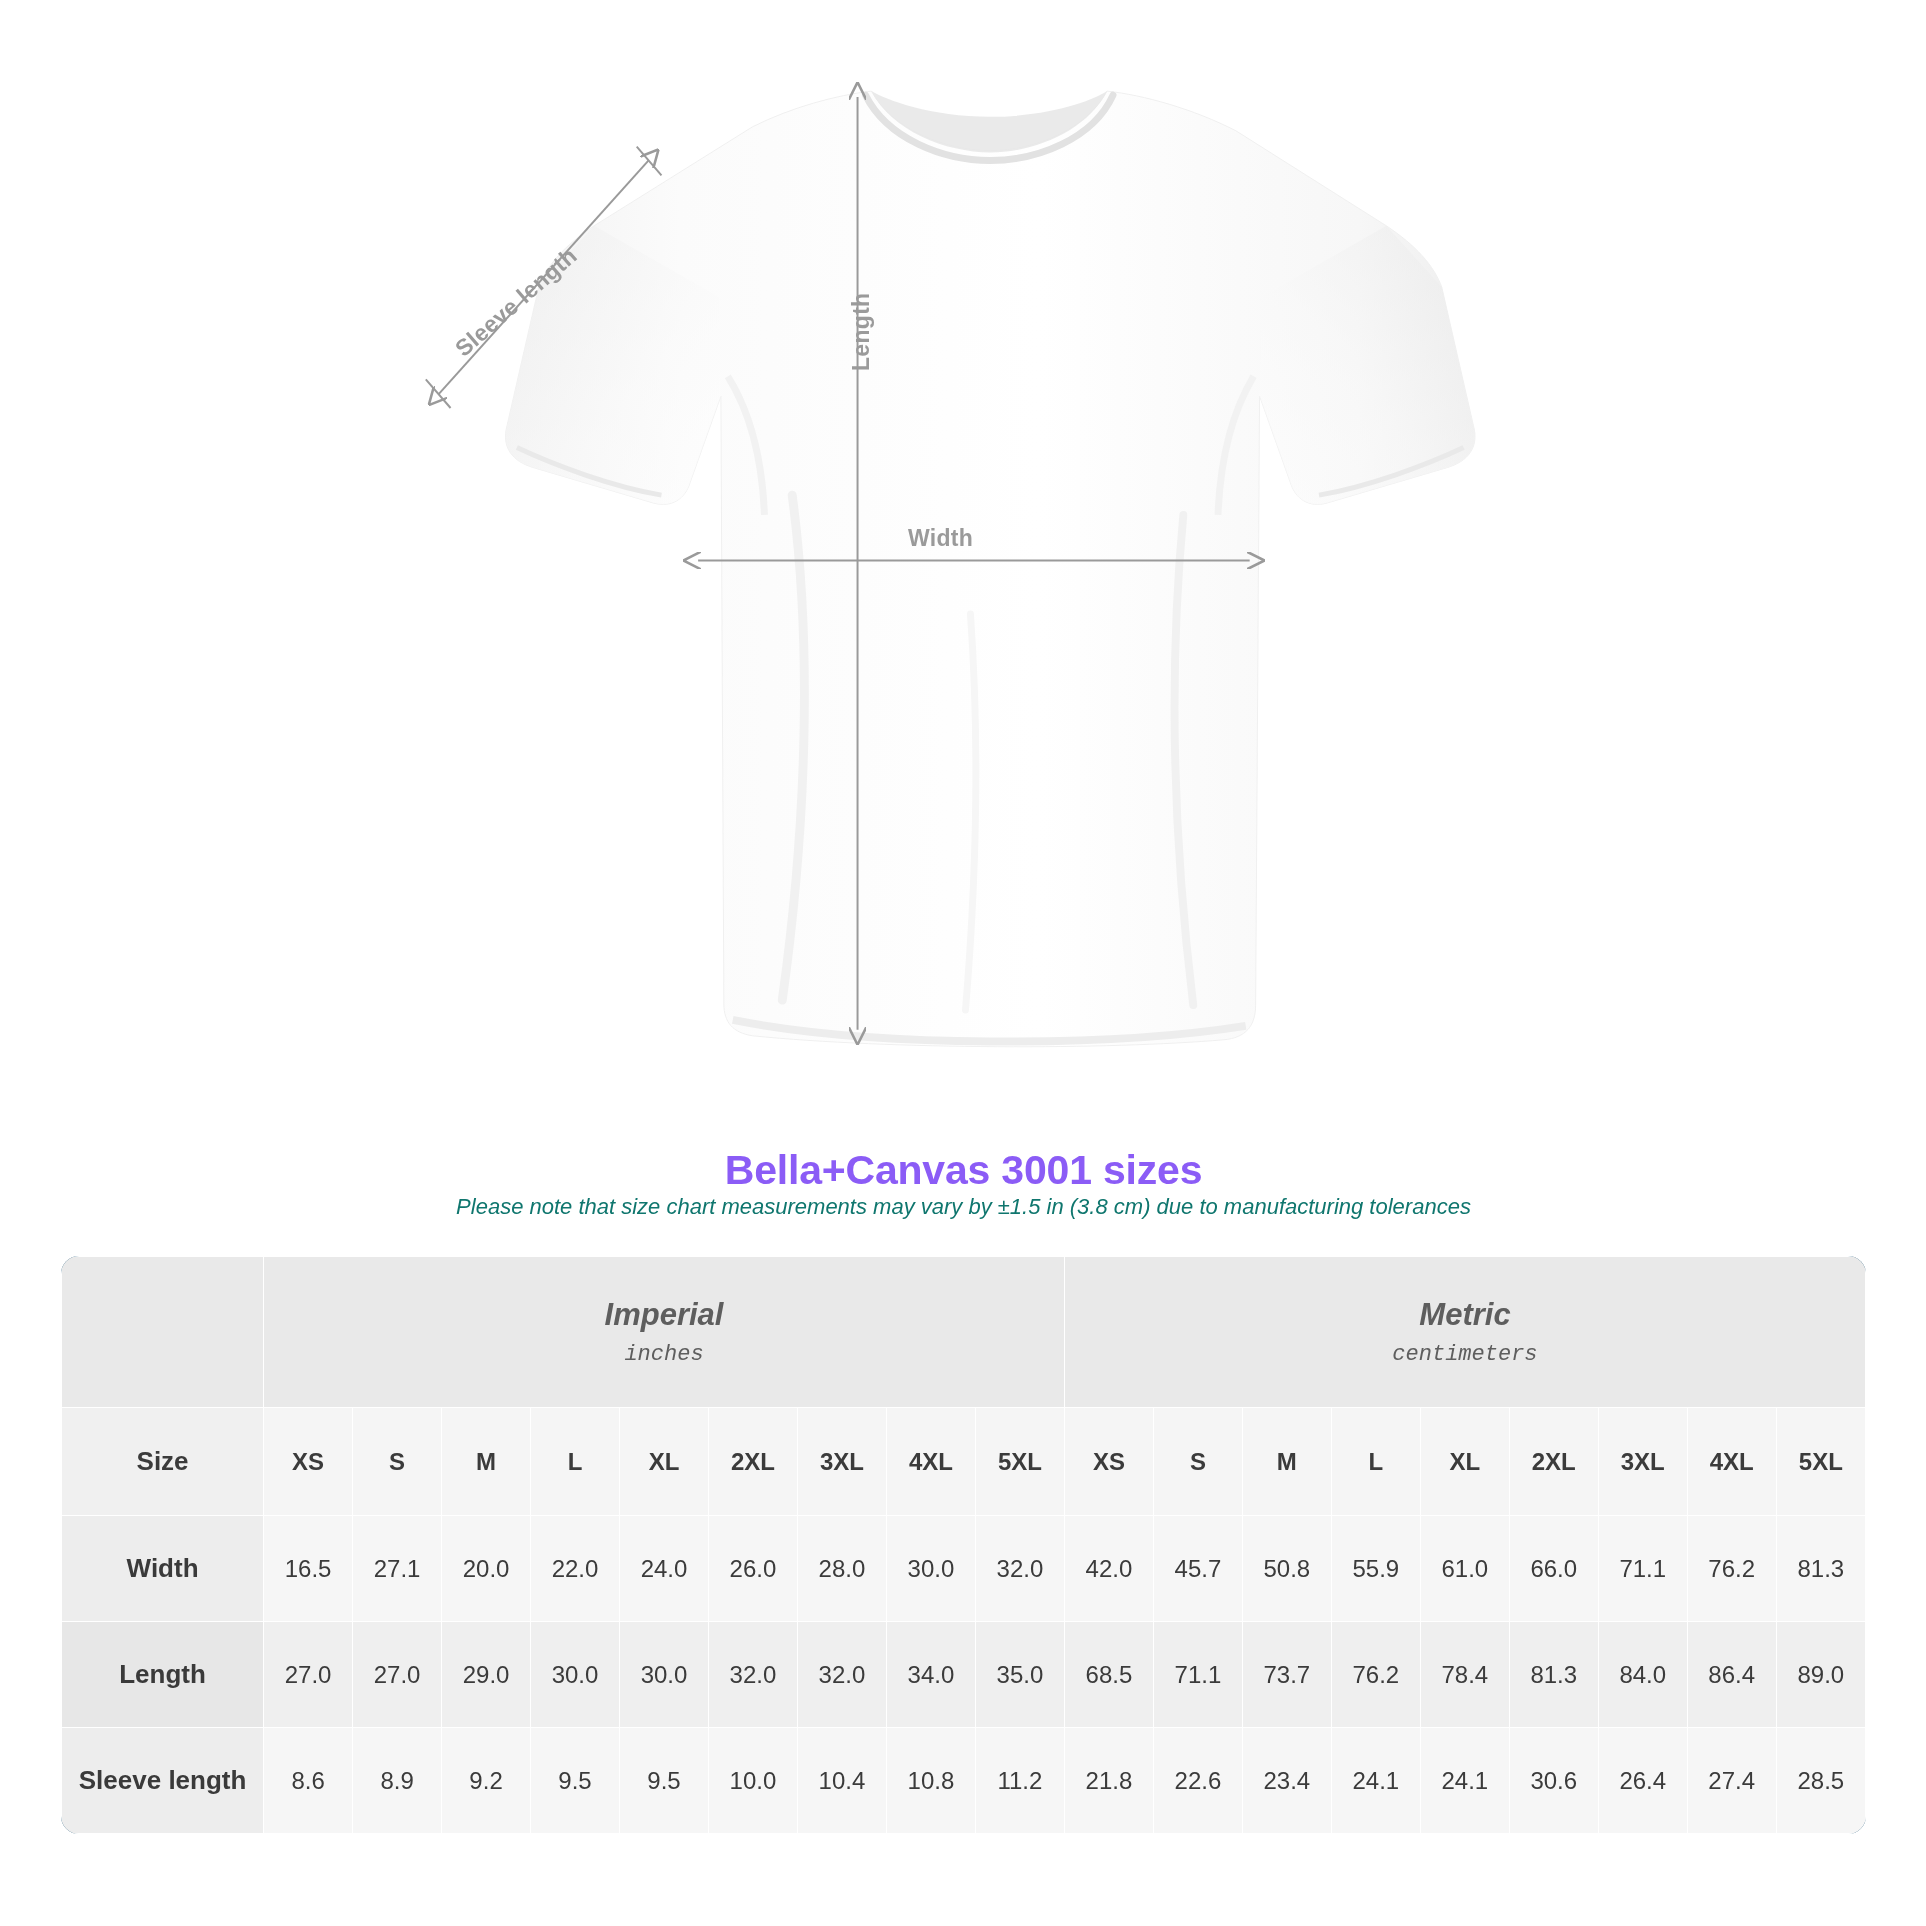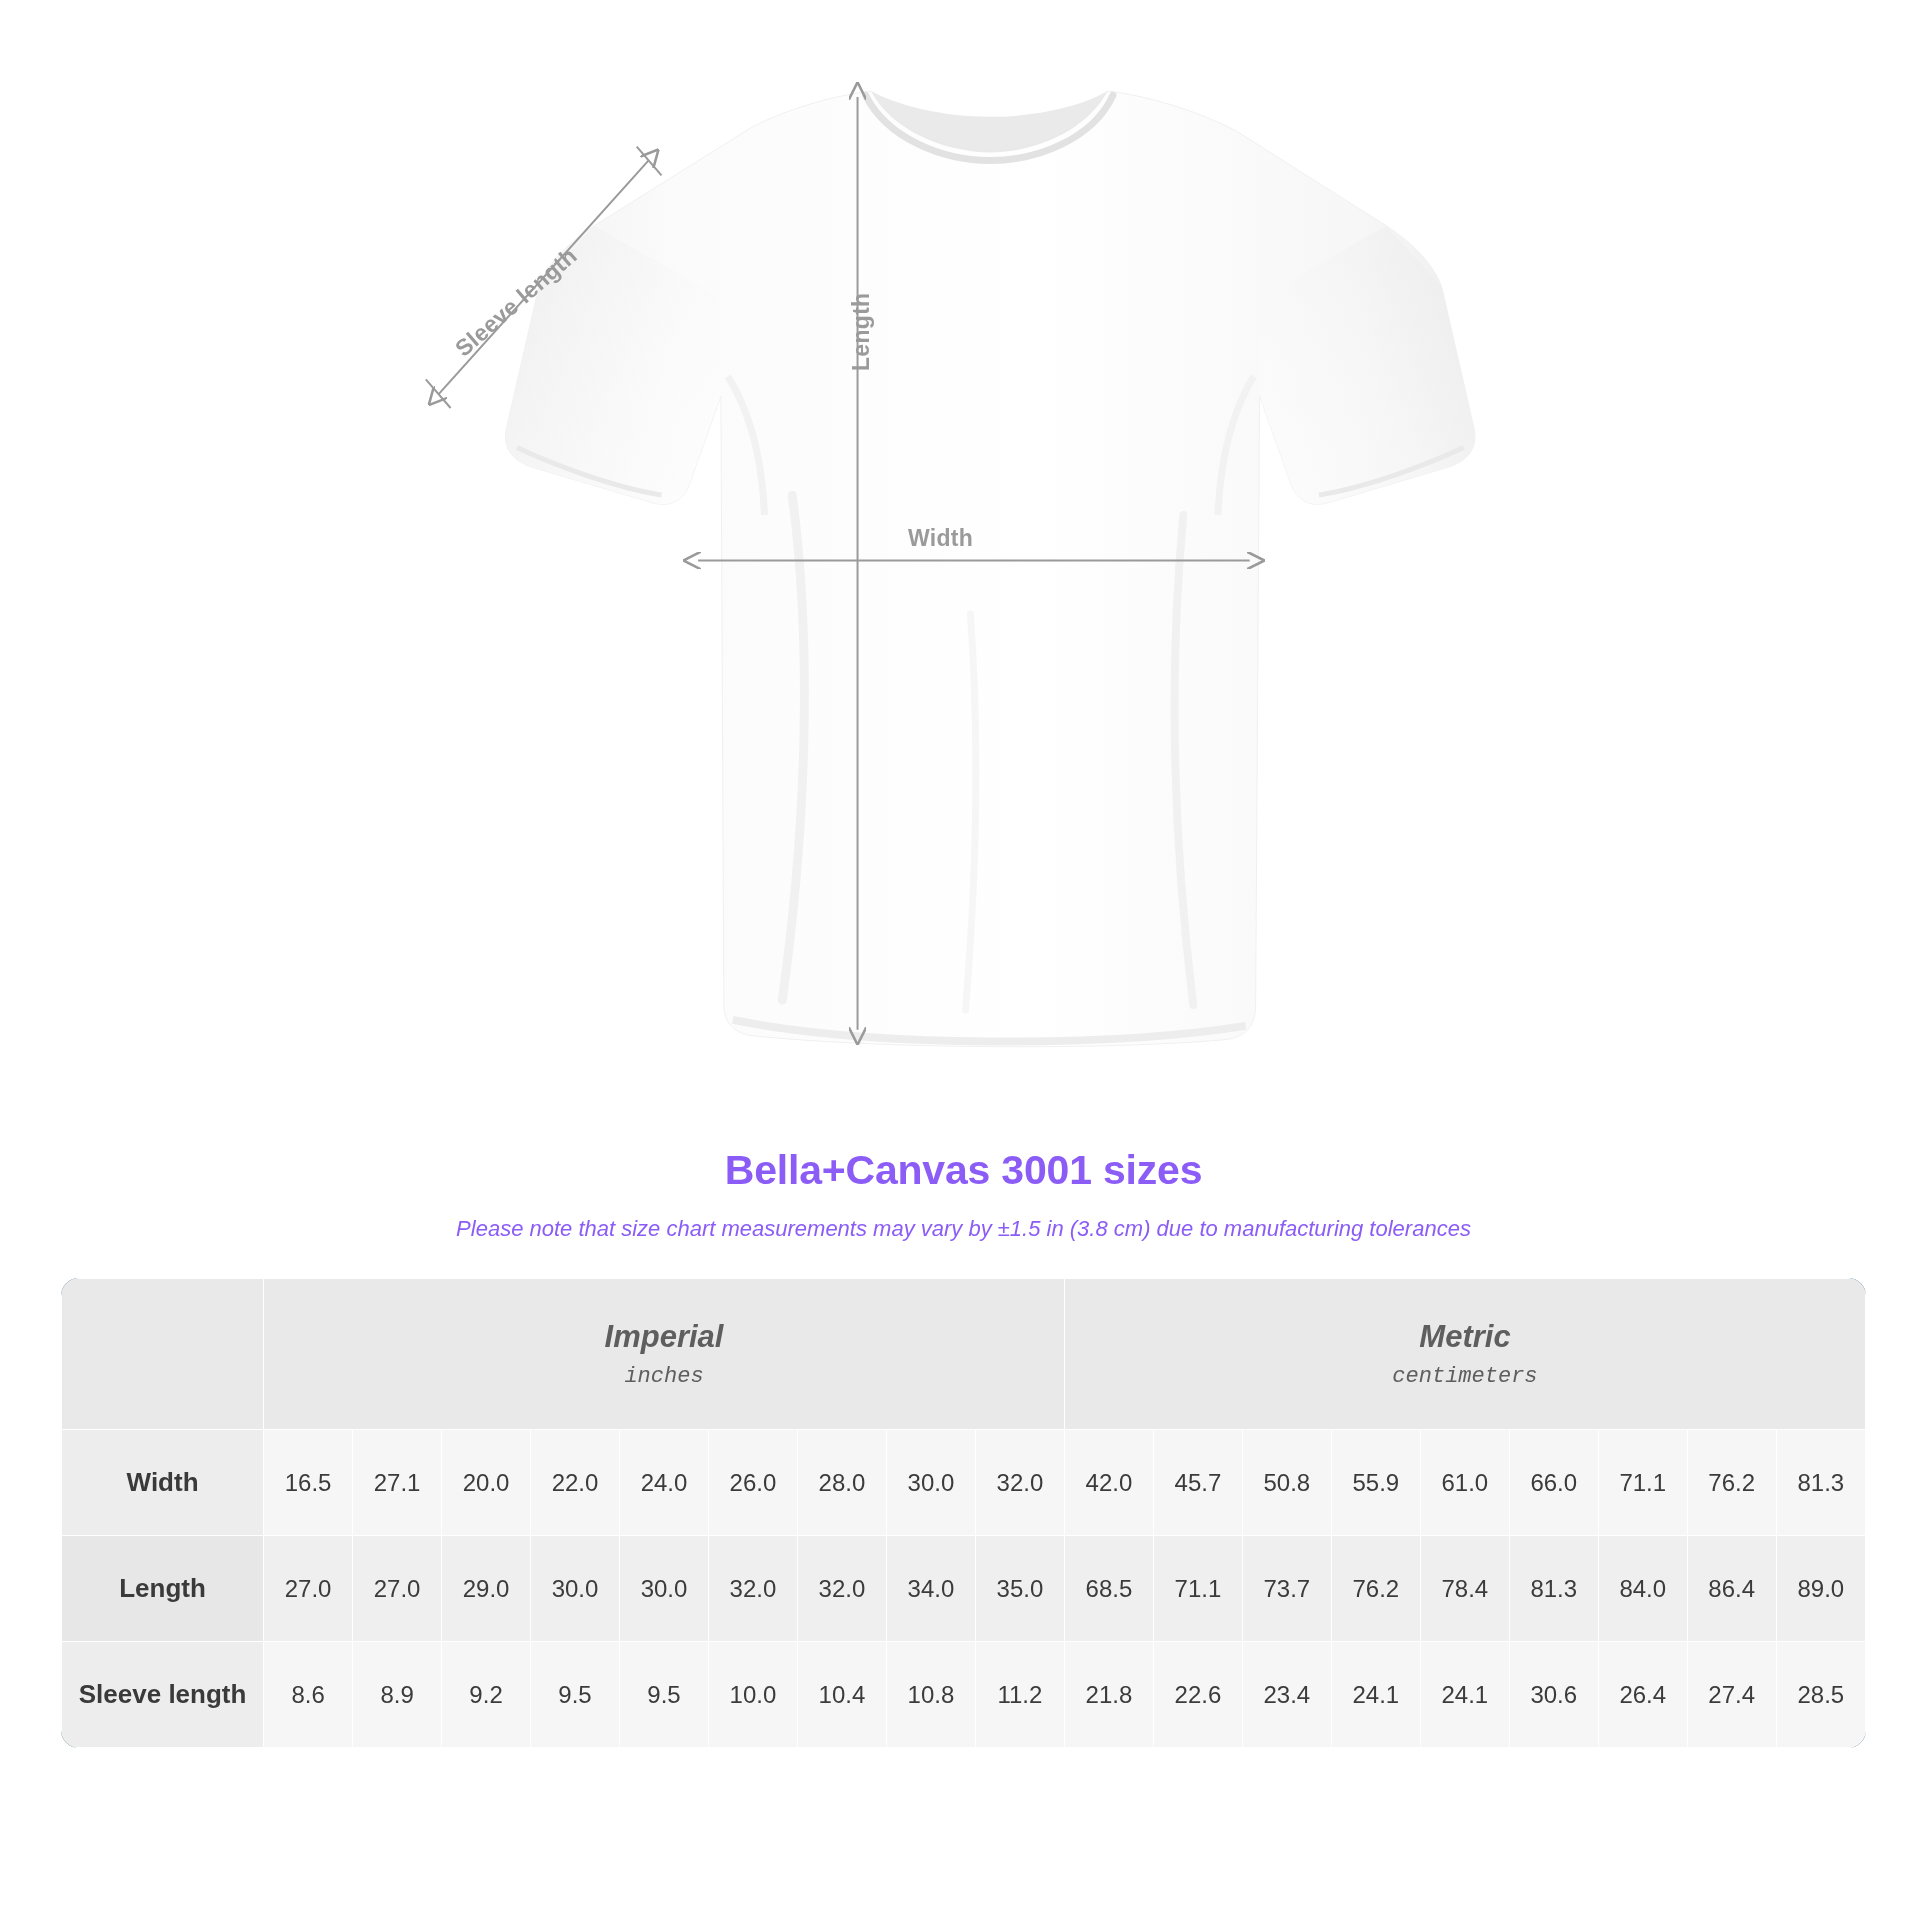--- a/index.html
+++ b/index.html
@@ -61,22 +61,21 @@
   }
   .chart-title {
     font-size: 41px;
     font-weight: bold;
     color: #8b5cf6;
     letter-spacing: -0.2px;
   }
   .chart-note {
     font-size: 22px;
     font-style: italic;
-    color: #8b5cf6;
-    margin-top: 22px;
+    color: #0f766e;
   }
 
   
   .table-wrap {
     margin: 36px 61px 0 61px;
     border-radius: 18px;
     overflow: hidden;
     background: #0c4a6e;
   }
   table.size-table {
@@ -280,20 +279,41 @@
         <td colspan="9">
           <div class="unit-name">Imperial</div>
           <div class="unit-sub">inches</div>
         </td>
         <td colspan="9">
           <div class="unit-name">Metric</div>
           <div class="unit-sub">centimeters</div>
         </td>
       </tr>
 
+      <tr class="size-row">
+        <td class="rowhead">Size</td>
+        <td>XS</td>
+        <td>S</td>
+        <td>M</td>
+        <td>L</td>
+        <td>XL</td>
+        <td>2XL</td>
+        <td>3XL</td>
+        <td>4XL</td>
+        <td>5XL</td>
+        <td>XS</td>
+        <td>S</td>
+        <td>M</td>
+        <td>L</td>
+        <td>XL</td>
+        <td>2XL</td>
+        <td>3XL</td>
+        <td>4XL</td>
+        <td>5XL</td>
+      </tr>
 
       <tr class="data-row">
         <td class="rowhead">Width</td>
         <td>16.5</td>
         <td>27.1</td>
         <td>20.0</td>
         <td>22.0</td>
         <td>24.0</td>
         <td>26.0</td>
         <td>28.0</td>

